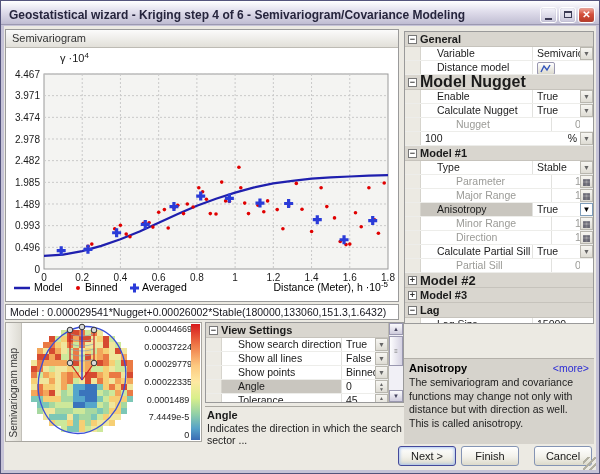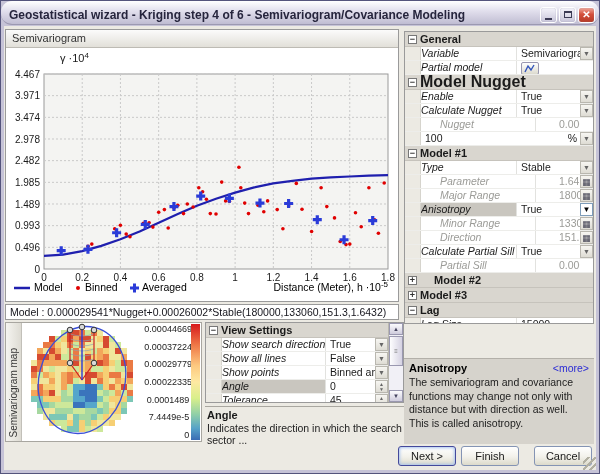--- a/index.html
+++ b/index.html
@@ -1,21 +1,21 @@
 <!DOCTYPE html>
 <html><head>
 <meta charset="utf-8">
 <style>
   html,body{margin:0;padding:0;width:600px;height:474px;overflow:hidden;
     font-family:"Liberation Sans",sans-serif;font-size:11px;color:#1b1b1b;background:#777;}
   .window{position:relative;width:598px;height:472px;border:1px solid #54547c;background:#c6c3d7;}
   
   .titlebar{position:absolute;left:0;top:0;right:0;height:24px;
     background:linear-gradient(#ffffff,#e3e1ee 40%,#c6c3d7 90%,#bfbcd2);
-    border-bottom:1px solid #9c99b1;display:flex;align-items:center;padding:4px 4px 0 8px;box-sizing:border-box;border-radius:11px;}
+    border-bottom:1px solid #9c99b1;display:flex;align-items:center;padding:4px 4px 0 8px;box-sizing:border-box;}
   .title{font-weight:bold;font-size:12px;color:#26253d;flex:1;white-space:nowrap;overflow:hidden;}
   .winbtns{display:flex;gap:2px;}
   .winbtn{width:17px;height:16px;border:1px solid #fff;border-radius:3px;box-sizing:border-box;
     display:flex;align-items:center;justify-content:center;font-size:9px;line-height:1;cursor:default;
     background:linear-gradient(#f4f3fa,#c9c6da);color:#3c3b55;box-shadow:inset 0 0 1px #8886a0;}
   .winbtn.close{background:linear-gradient(#f0a89b,#d4503c 45%,#b63a27);color:#fff;font-weight:bold;font-size:10px;}
   .winbtn .minglyph{display:block;width:7px;height:2px;background:#3c3b55;margin-top:8px;}
   .winbtn .maxglyph{display:block;width:8px;height:7px;border:1px solid #3c3b55;border-top-width:2px;box-sizing:border-box;}
   
   .content{position:absolute;left:3px;right:3px;top:25px;bottom:3px;background:#eceae3;}
@@ -38,22 +38,22 @@
     padding:1px 2px 1px 0;box-sizing:border-box;text-align:right;font-size:9px;color:#222;}
   .colorbar{width:9px;margin:1px 1px 1px 0;
     background:linear-gradient(#d7191c,#ef7747 18%,#fdc980 36%,#fee9a2 50%,#d9ef8b 64%,#8fcfa8 78%,#56a2c8 90%,#3a6cb4);}
   
   .grid{background:#fff;border:1px solid #9a9a9a;box-sizing:border-box;overflow:hidden;}
   .pg-header{display:flex;align-items:center;height:14px;background:#d9d6cf;border-bottom:1px solid #c6c3bc;font-weight:bold;}
   .expander{width:9px;height:9px;border:1px solid #777;background:#fff;font-size:9px;line-height:7px;text-align:center;
     margin:0 3px 0 3px;color:#333;box-sizing:border-box;}
   .pg-row{display:flex;align-items:stretch;height:13px;border-bottom:1px solid #ededea;background:#fff;}
   .pg-gutter{width:15px;background:#eceae3;border-right:1px solid #d6d4cd;}
-  .pg-name{width:95px;padding-left:0;line-height:13px;border-right:1px solid #e2e2df;
-    white-space:nowrap;overflow:hidden;font-size:10.5px;font-style:italic;}
+  .pg-name{width:95px;padding-left:16px;line-height:13px;border-right:1px solid #e2e2df;
+    white-space:nowrap;overflow:hidden;font-size:10.5px;}
   .pg-value{flex:1;padding-left:4px;line-height:13px;white-space:nowrap;overflow:hidden;font-size:10.5px;display:flex;}
   .pg-value .val{flex:1;}
   .pg-value .suffix{padding-right:3px;}
   .pg-row.dis .pg-name,.pg-row.dis .pg-value{color:#9b9b97;margin-left:19px;}
   .pg-row.sel .pg-name{background:#c9c6bf;}
   .ctl{width:13px;display:flex;align-items:center;justify-content:center;font-size:7px;color:#666;
     background:linear-gradient(#f7f6f2,#dedcd4);border:1px solid #b9b7af;box-sizing:border-box;}
   .ctl.dd-active{color:#000;background:#fff;border-color:#7f9db9;font-size:8px;}
   .ctl.calc{font-size:9px;color:#445;}
   .ctl.spin{flex-direction:column;font-size:5px;line-height:5px;padding:0;}
@@ -578,21 +578,21 @@
         <div class="pg-row">
           <span class="pg-gutter"></span>
           <span class="pg-name">Variable</span>
           <span class="pg-value">
             <span class="val">Semivariogram</span>
           </span>
           <span class="ctl dd">▼</span>
         </div>
         <div class="pg-row">
           <span class="pg-gutter"></span>
-          <span class="pg-name">Partial model</span>
+          <span class="pg-name">Distance model</span>
           <span class="pg-value">
             <span class="opt-btn">
               <svg width="12" height="9" viewBox="0 0 12 9">
                 <polyline points="1,8 4,2 7,6 10,1" fill="none" stroke="#3355bb" stroke-width="1.4"></polyline>
               </svg>
             </span>
           </span>
           <span class="ctl none"></span>
         </div>
         <div class="pg-header">
@@ -694,21 +694,21 @@
         <div class="pg-row dis">
           <span class="pg-gutter"></span>
           <span class="pg-name">Partial Sill</span>
           <span class="pg-value">
             <span class="val">0.0002058758</span>
           </span>
           <span class="ctl none"></span>
         </div>
         <div class="pg-header">
           <span class="expander">+</span>
-          <span style="font-size: 11px; margin-left: 14px;">Model #2</span>
+          <span style="font-size: 13px;">Model #2</span>
         </div>
         <div class="pg-header">
           <span class="expander">+</span>
           <span style="font-size: 11px;">Model #3</span>
         </div>
         <div class="pg-header">
           <span class="expander">−</span>
           <span style="font-size: 11px;">Lag</span>
         </div>
         <div class="pg-row">

